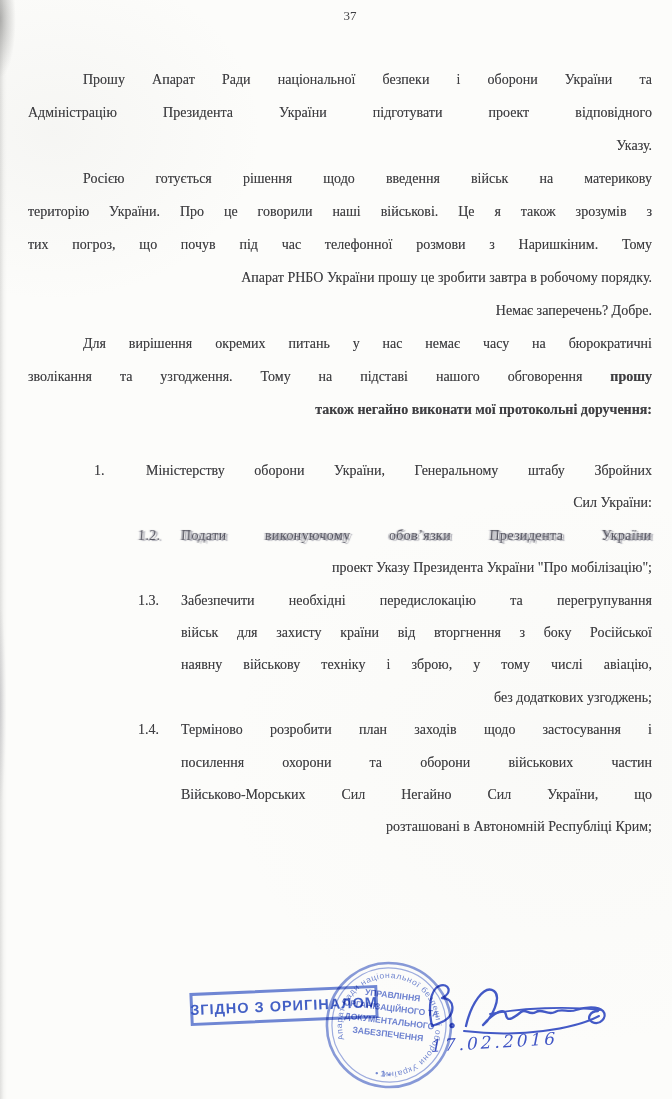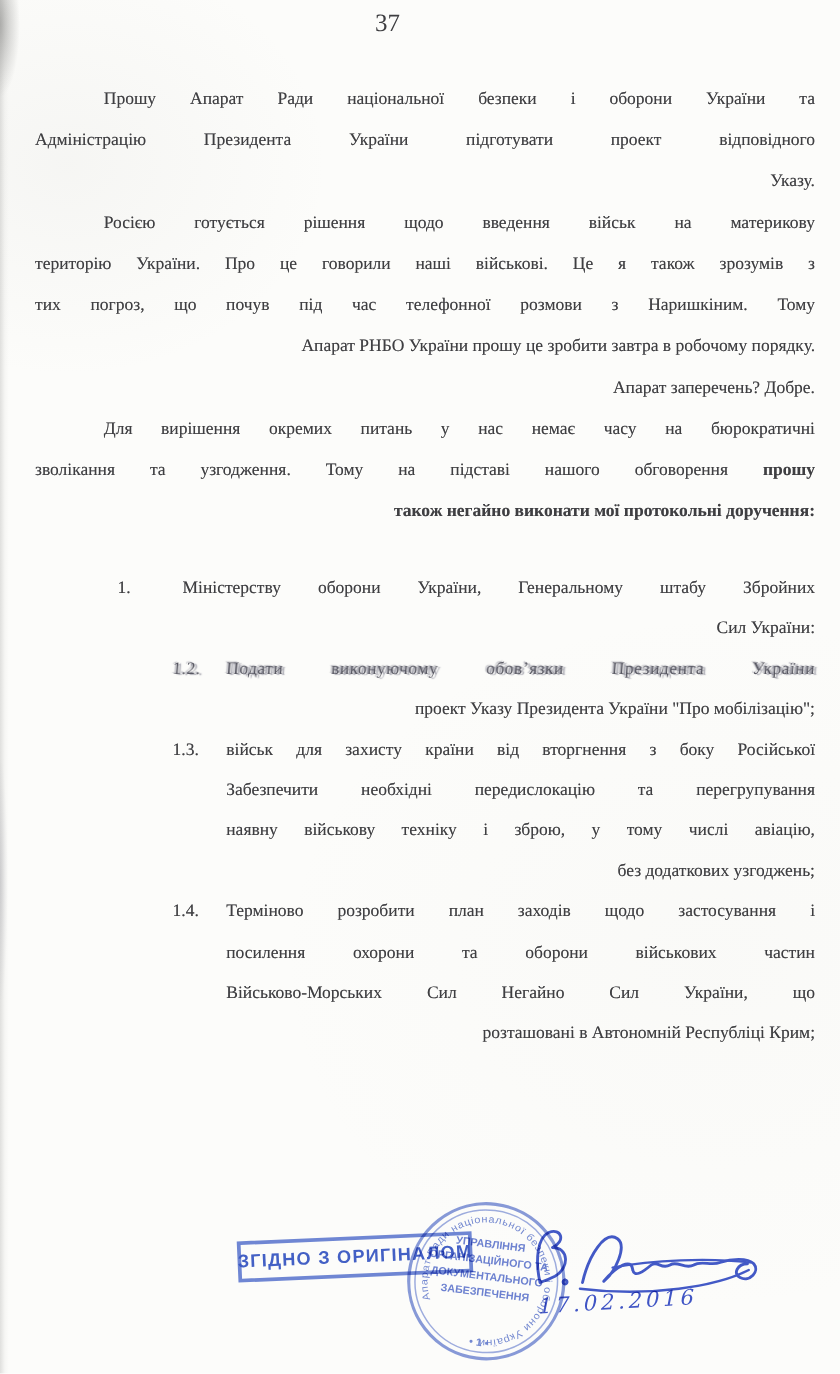--- a/index.html
+++ b/index.html
@@ -11,22 +11,22 @@
       radial-gradient(ellipse 500px 400px at 85% 70%, rgba(210,210,205,0.06), transparent 70%);
     font-family:"Liberation Serif", serif;
   }
   .edge-strip { position:absolute; left:0; top:0; bottom:0; width:7px;
     background:linear-gradient(to right, rgba(150,150,148,0.28), rgba(190,190,188,0.10) 55%, transparent); }
   .corner-blot { position:absolute; left:0; top:0; width:16px; height:78px;
     background:radial-gradient(ellipse at 0% 25%, rgba(130,130,128,0.55), transparent 70%); }
   .edge-mark { position:absolute; left:0; top:610px; width:6px; height:190px;
     background:radial-gradient(ellipse at 0% 50%, rgba(150,150,160,0.28), transparent 75%); }
 
-  .pageno { position:absolute; top:8px; left:300px; width:100px; 
-    font-size:20px; color:#3e3e41; }
+  .pageno { position:absolute; top:8px; left:300px; width:100px; text-align:center;
+    font-size:13px; color:#3e3e41; }
 
   .docbody { position:absolute; left:28px; top:63px; width:624px;
     font-size:14px; line-height:33px; color:#3f3f42;
     text-shadow:0 0 0.5px rgba(70,70,72,0.55);font-family:Liberation Serif, serif; }
   .ln  { min-height:33px;text-align:right; }
   .jfy { text-align:justify; text-align-last:justify; }
   .ind { text-indent:55px; }
   .b   { font-weight:bold; }
 
   .list { margin-top:29px; line-height:32.4px; }
@@ -79,21 +79,21 @@
     </div>
 
     <div class="para">
       <div class="ln jfy ind">Росією готується рішення щодо введення військ на материкову</div>
       <div class="ln jfy">територію України. Про це говорили наші військові. Це я також зрозумів з</div>
       <div class="ln jfy">тих погроз, що почув під час телефонної розмови з Наришкіним. Тому</div>
       <div class="ln">Апарат РНБО України прошу це зробити завтра в робочому порядку.</div>
     </div>
 
     <div class="para">
-      <div class="ln ind">Апарат заперечень? Добре.</div>
+      <div class="ln ind">Немає заперечень? Добре.</div>
     </div>
 
     <div class="para">
       <div class="ln jfy ind">Для вирішення окремих питань у нас немає часу на бюрократичні</div>
       <div class="ln jfy"><span>зволікання та узгодження. Тому на підставі нашого обговорення </span><span class="b">прошу</span></div>
       <div class="ln b">також негайно виконати мої протокольні доручення:</div>
     </div>
 
     <div class="list">
 
@@ -105,22 +105,22 @@
 
 
       <div class="li sub">
         <span class="num smudge">1.2.</span>
         <div class="ln jfy smudge">Подати виконуючому обов’язки Президента України</div>
         <div class="ln">проект Указу Президента України "Про мобілізацію";</div>
       </div>
 
       <div class="li sub">
         <span class="num">1.3.</span>
+        <div class="ln jfy">Забезпечити необхідні передислокацію та перегрупування</div>
         <div class="ln jfy">військ для захисту країни від вторгнення з боку Російської</div>
-        <div class="ln jfy">Забезпечити необхідні передислокацію та перегрупування</div>
         <div class="ln jfy">наявну військову техніку і зброю, у тому числі авіацію,</div>
         <div class="ln">без додаткових узгоджень;</div>
       </div>
 
       <div class="li sub">
         <span class="num">1.4.</span>
         <div class="ln jfy">Терміново розробити план заходів щодо застосування і</div>
         <div class="ln jfy">посилення охорони та оборони військових частин</div>
         <div class="ln jfy">Військово-Морських Сил Негайно Сил України, що</div>
         <div class="ln">розташовані в Автономній Республіці Крим;</div>

